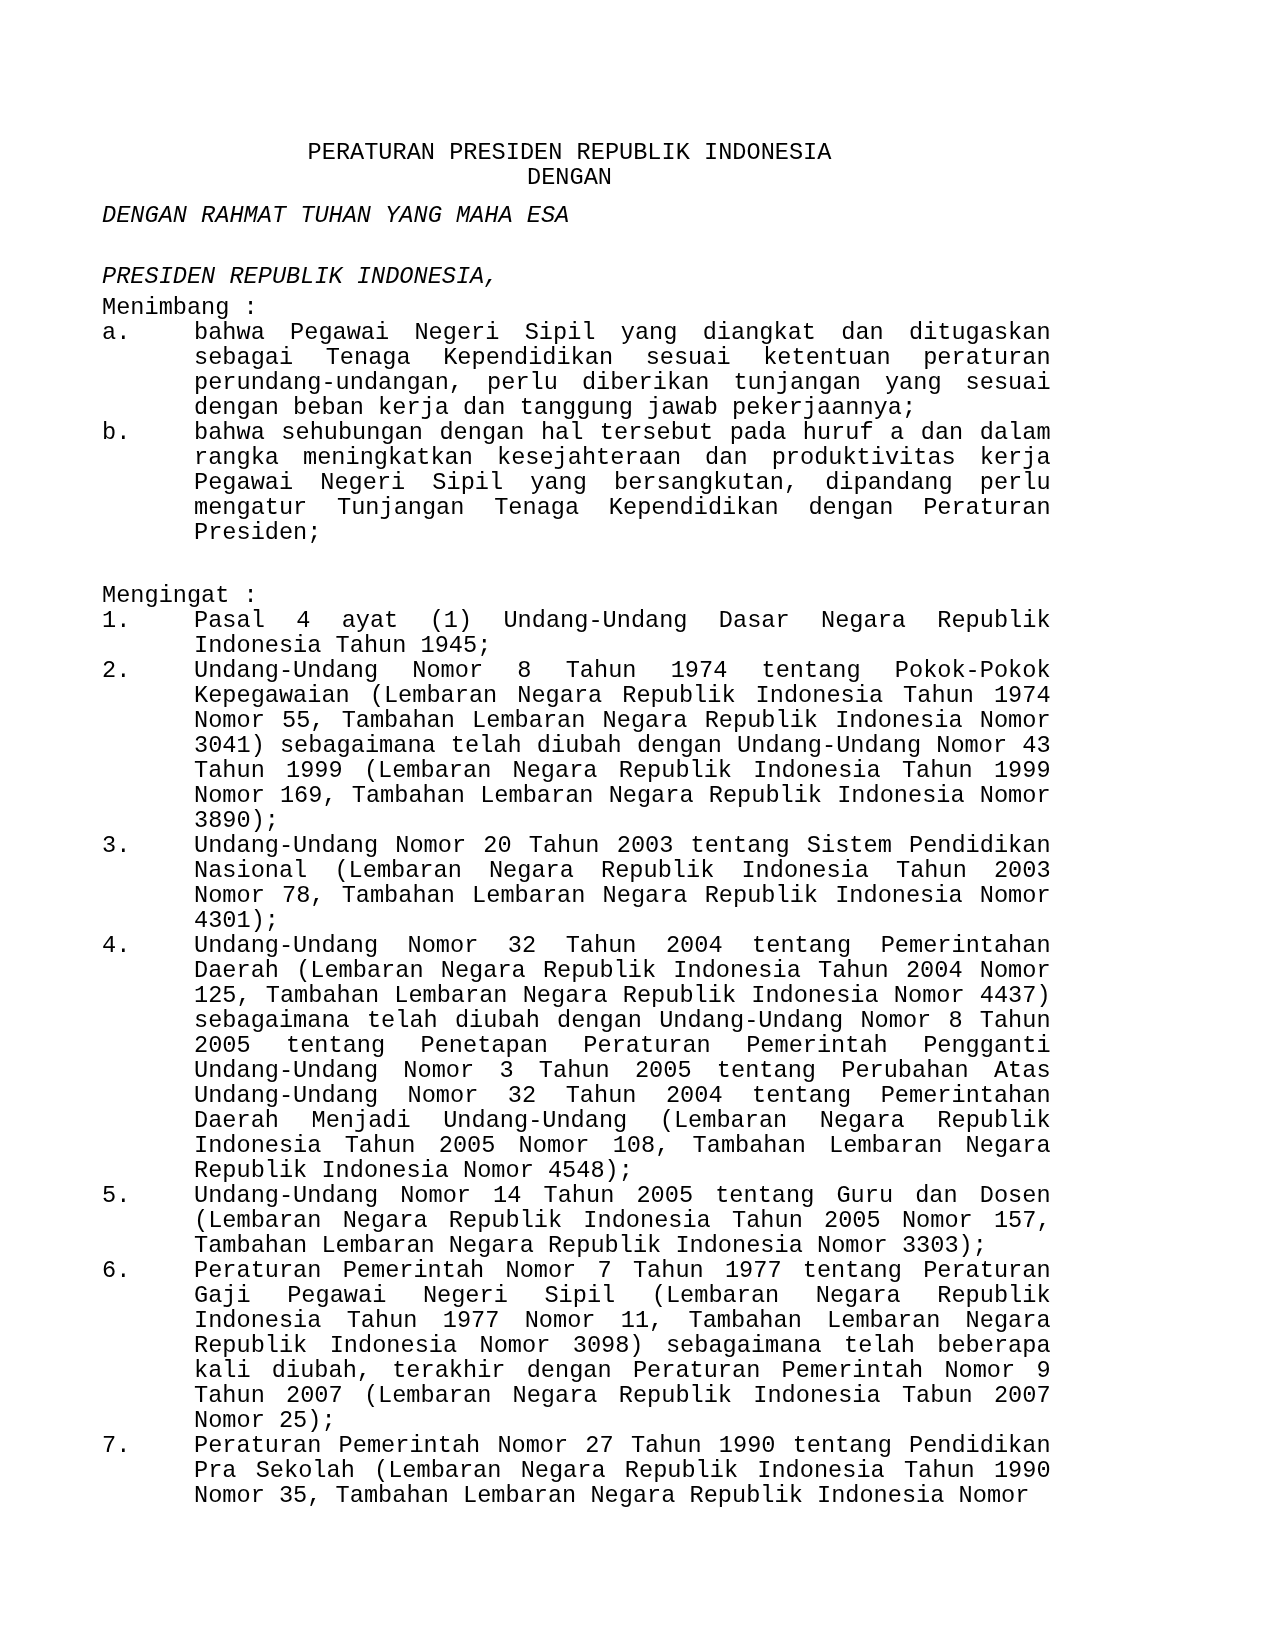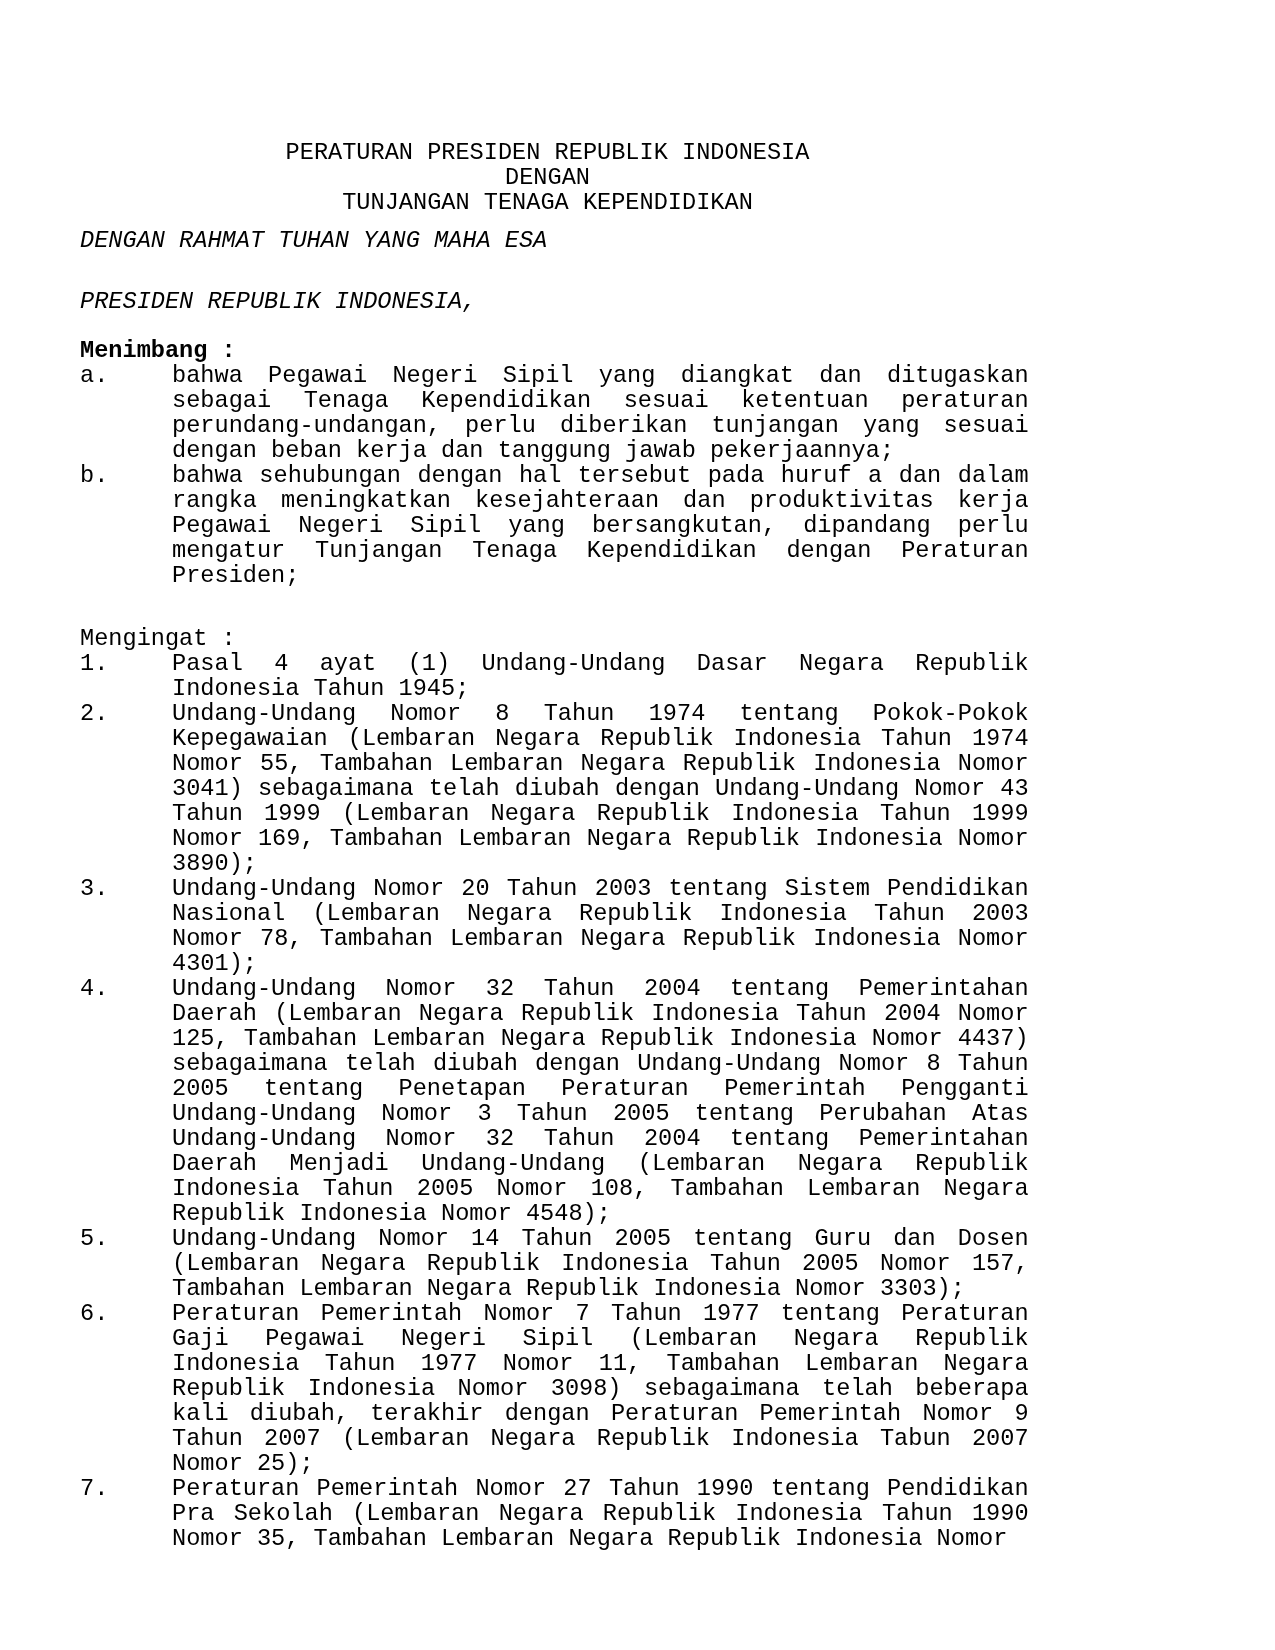--- a/index.html
+++ b/index.html
@@ -10,37 +10,37 @@
   .page {
     position: relative;
     width: 1275px;
     height: 1650px;
     box-sizing: border-box;
     background: #ffffff;
     color: #000000;
     font-family: "Liberation Mono", "DejaVu Sans Mono", monospace;
     font-size: 23.6px;
     line-height: 25px;
-    padding: 140px 0 0 80px;
+    padding: 140px 0 0 102px;
     overflow: hidden;
   }
   .content {
     width: 935px;
   }
   .title-block {
     text-align: center;
     width: 935px;
   }
   .center-line {
     width: 935px;
     font-style: italic;
   }
   .invocation { margin-top: 13px; }
   .issuer { margin-top: 36px; }
-  .section-label { margin-top: 24px; font-weight: bold; }
+  .section-label { margin-top: 6px; }
   .section-label-2 { margin-top: 38px; }
   .item {
     display: flex;
     align-items: flex-start;
   }
   .item-marker {
     width: 78px;
     flex: 0 0 78px;
   }
   .item-text {
@@ -53,21 +53,20 @@
 </style>
 </head>
 <body>
 
 <div class="page">
   <div class="content">
 
     <div class="title-block">
       <div>PERATURAN PRESIDEN REPUBLIK INDONESIA</div>
       <div>DENGAN</div>
-      <div>TUNJANGAN TENAGA KEPENDIDIKAN</div>
     </div>
 
     <div class="center-line invocation">DENGAN RAHMAT TUHAN YANG MAHA ESA</div>
 
     <div class="center-line issuer">PRESIDEN REPUBLIK INDONESIA,</div>
 
     <div class="section-label">Menimbang :</div>
 
     <div class="item">
       <span class="item-marker">a.</span>

